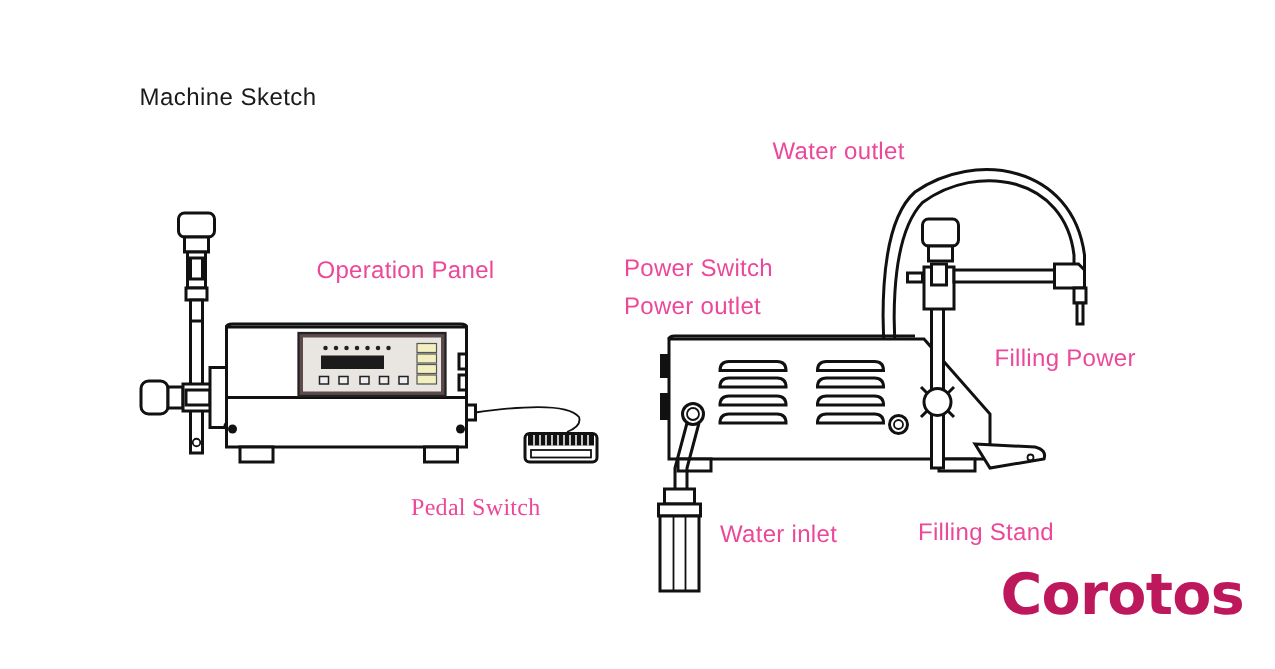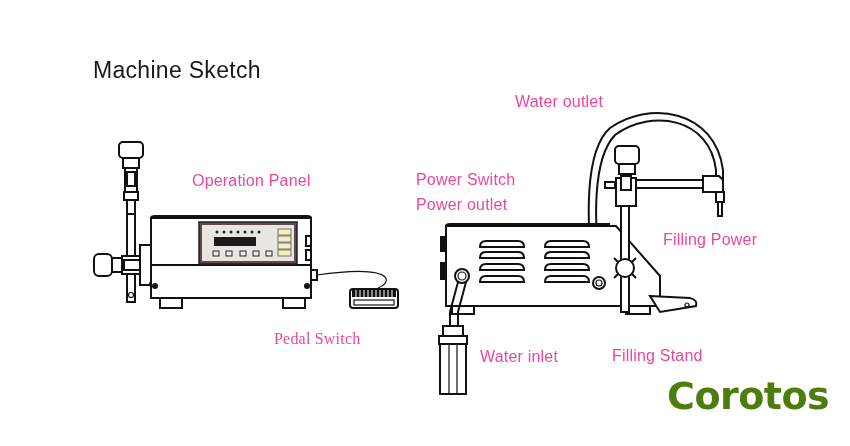--- a/index.html
+++ b/index.html
@@ -1,19 +1,19 @@
 <!DOCTYPE html>
 <html><head>
 <meta charset="utf-8">
 <style>
   html, body { margin:0; padding:0; background:#ffffff; }
   body { width:850px; height:446px; position:relative; overflow:hidden; font-family:"Liberation Sans", sans-serif; }
   .label { position:absolute; color:#ec4899; font-size:16px; white-space:nowrap; letter-spacing:0.2px; }
-  .title { position:absolute; left:93px; top:57px; font-size:23px; color:#1a1a1a; letter-spacing:0.3px; }
-  .brand { position:absolute; left:667px; top:374px; font-family:"DejaVu Sans", sans-serif; font-weight:bold; font-size:38px; color:#4d7c0f; letter-spacing:-0.5px; }
+  .title { position:absolute; left:93px; top:57px; font-size:16px; color:#1a1a1a; letter-spacing:0.3px; }
+  .brand { position:absolute; left:667px; top:374px; font-family:"DejaVu Sans", sans-serif; font-weight:bold; font-size:38px; color:#be185d; letter-spacing:-0.5px; }
   svg { position:absolute; left:0; top:0; }
   .s { stroke:#111; fill:none; stroke-width:2; }
   .sf { stroke:#111; fill:#fff; stroke-width:2; }
   .thin { stroke:#111; fill:none; stroke-width:1.2; }
 </style>
 </head>
 <body>
 
 <div class="title">Machine Sketch</div>
 
@@ -155,21 +155,21 @@
     <rect class="sf" x="621" y="176" width="10" height="14"></rect>
     <rect class="sf" x="605" y="182" width="10" height="6"></rect>
 
     <rect class="sf" x="636" y="180" width="70" height="8"></rect>
     <path class="sf" d="M703 176 h16 l4 4 v12 h-20 z"></path>
     <rect class="sf" x="716" y="192" width="8" height="10"></rect>
     <rect class="sf" x="718" y="202" width="4" height="14"></rect>
   </g>
 </svg>
 
-<div class="label" style="left:192px; top:172px;">Operation Panel</div>
+<div class="label" style="left:211px; top:172px;">Operation Panel</div>
 <div class="label" style="left:274px; top:330px;font-family:Liberation Serif, serif;">Pedal Switch</div>
 <div class="label" style="left:515px; top:93px;">Water outlet</div>
 <div class="label" style="left:416px; top:171px;">Power Switch</div>
 <div class="label" style="left:416px; top:196px;">Power outlet</div>
 <div class="label" style="left:663px; top:231px;">Filling Power</div>
 <div class="label" style="left:460px; top:348px;margin-left:20px;">Water inlet</div>
 <div class="label" style="left:612px; top:347px;">Filling Stand</div>
 
 <div class="brand">Corotos</div>
 

